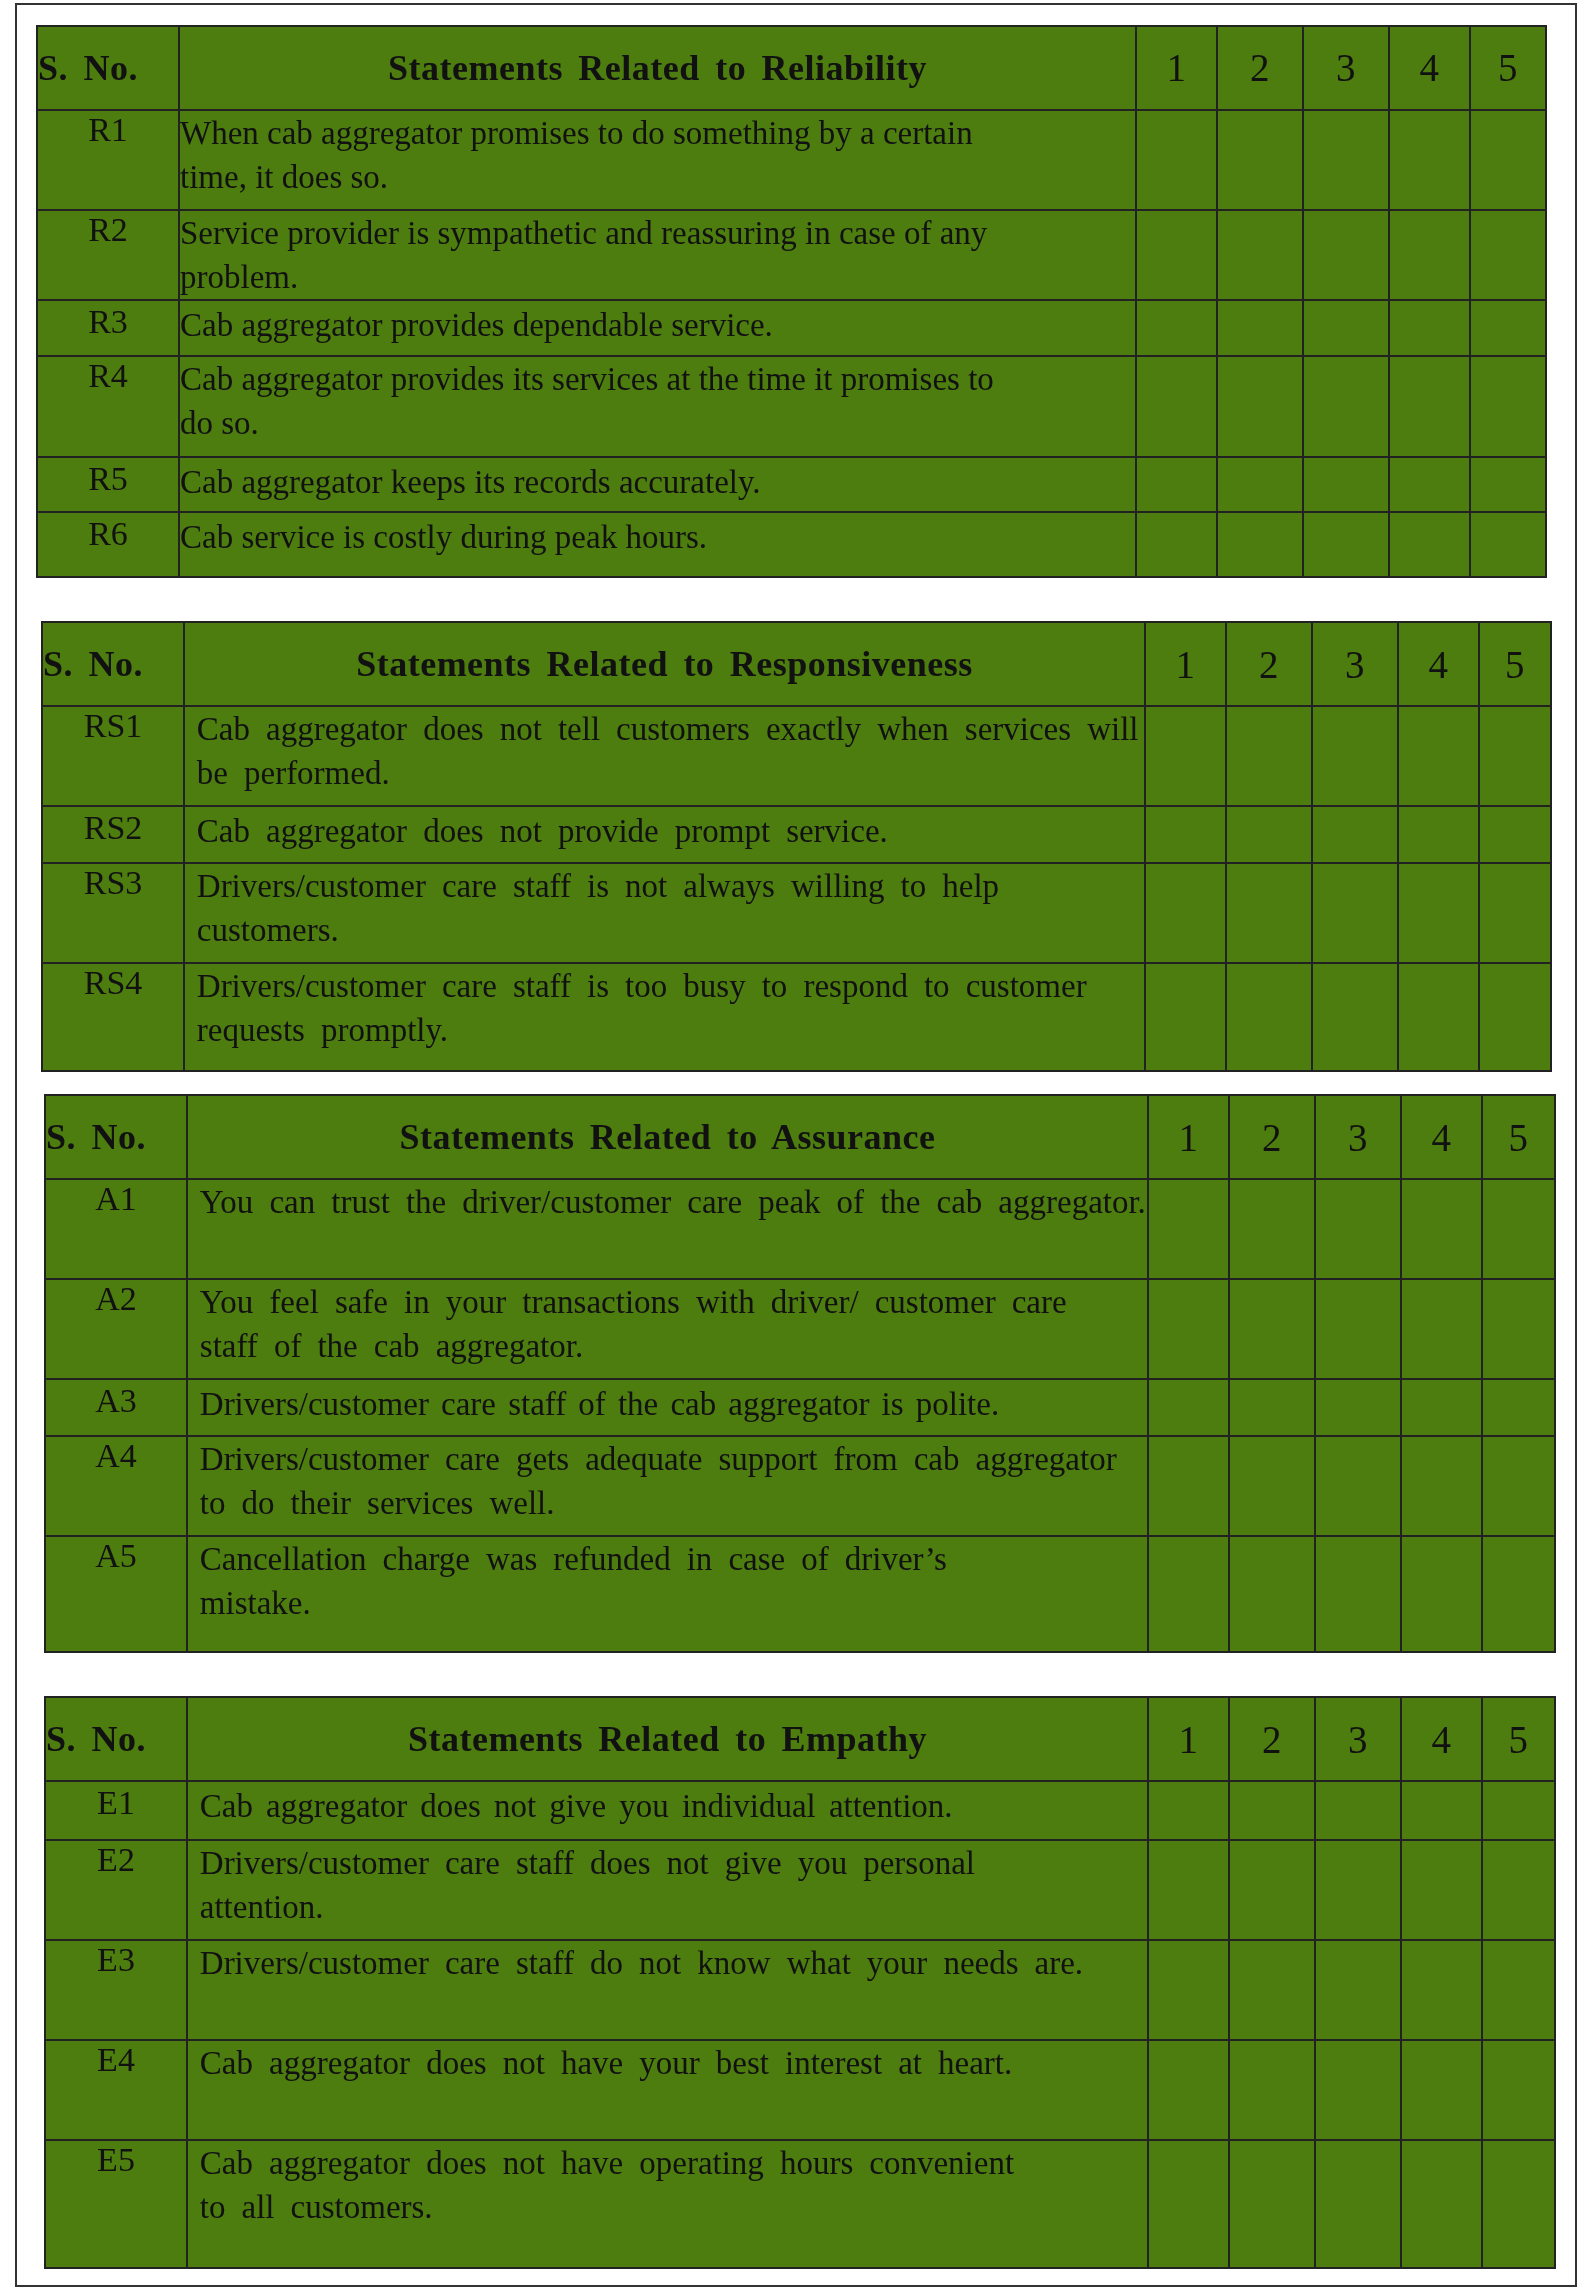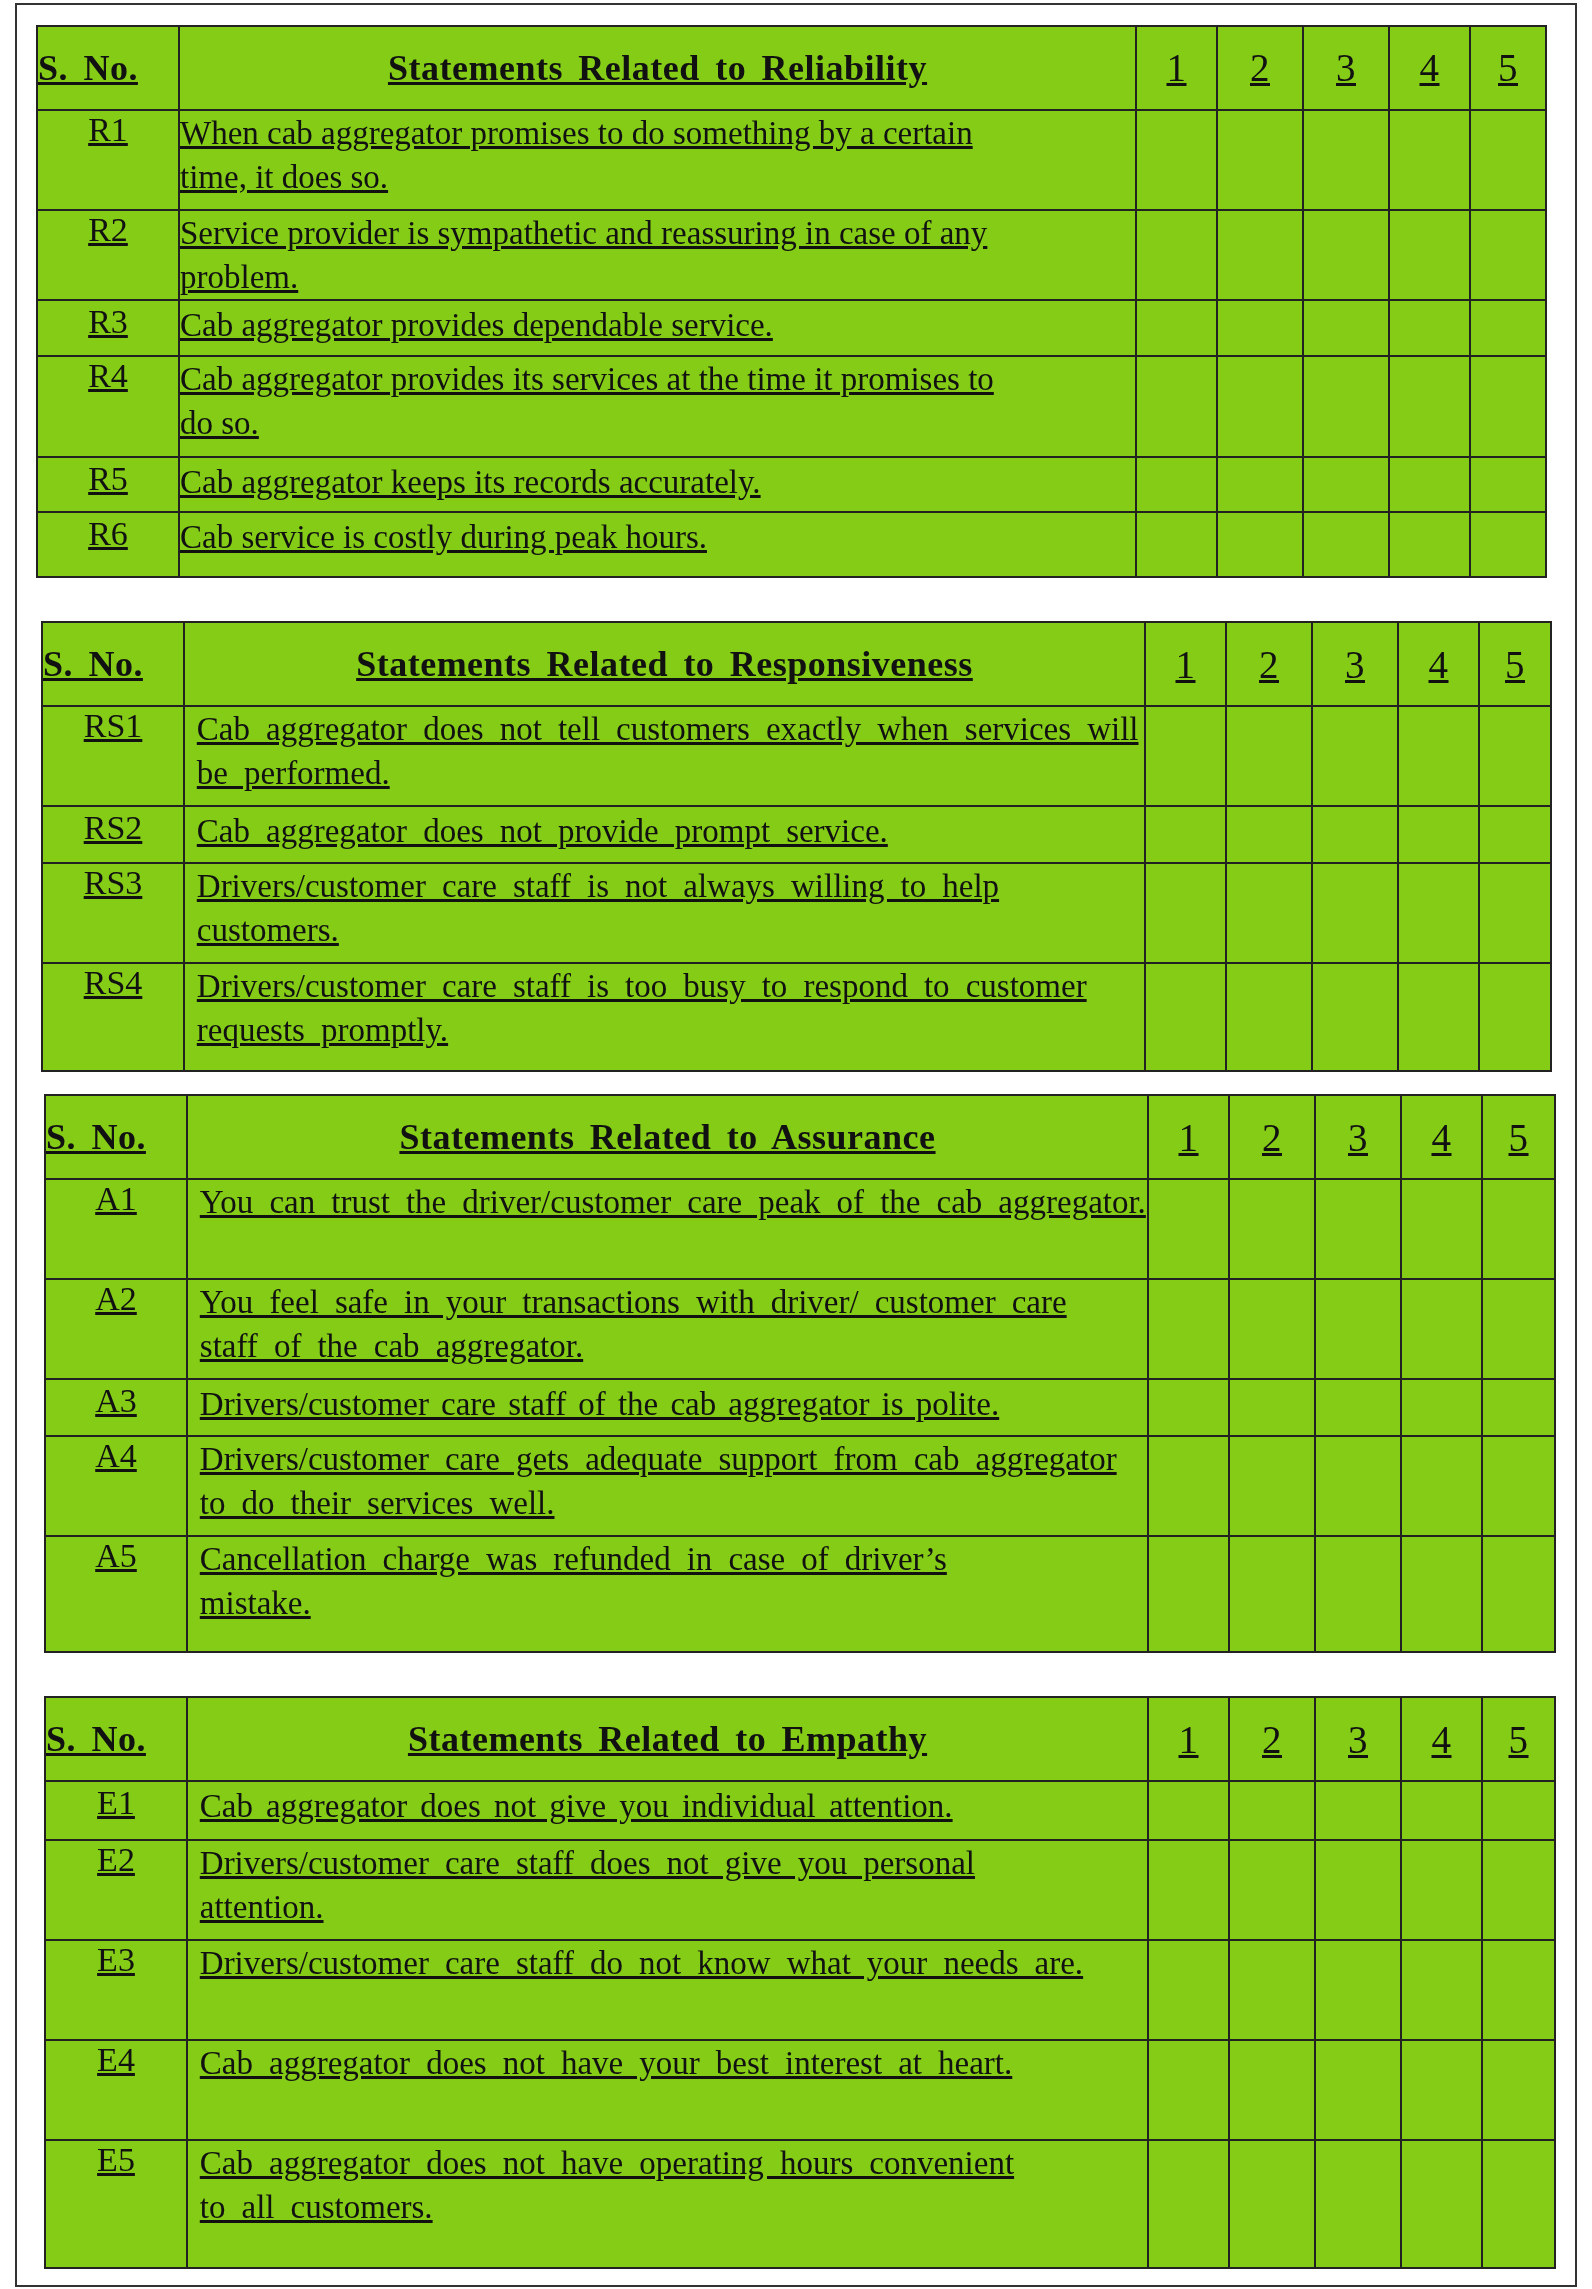--- a/index.html
+++ b/index.html
@@ -1,18 +1,18 @@
 <!DOCTYPE html>
 <html><head>
 <meta charset="utf-8">
 <style>
   html, body { margin: 0; padding: 0; background: #ffffff; }
   body { width: 1593px; height: 2290px; position: relative; font-family: "Liberation Serif", "DejaVu Serif", serif; color: #111; }
   .frame { position: absolute; left: 14.7px; top: 2.9px; width: 1562px; height: 2284px; border: 2px solid #333; box-sizing: border-box; border-top-width: 2.9px; border-bottom-width: 2.9px; }
-  table.survey { position: absolute; border-collapse: collapse; table-layout: fixed; background: #84cc16; text-decoration: underline; }
+  table.survey { position: absolute; border-collapse: collapse; table-layout: fixed; background: #4d7c0f; }
   table.survey td, table.survey th { border: 2px solid #222; padding: 0; vertical-align: top; }
   table.survey { border: 2.9px solid #222; }
   th { font-weight: bold; font-size: 36px; text-align: center; vertical-align: middle !important; height: 82px; letter-spacing: 0.5px; word-spacing: 5.9px; }
   th.sno { text-align: left; padding-left: 5.9px; }
   th.num { font-weight: normal; font-size: 39px; }
   td.code { text-align: center; font-size: 34px; padding-top: 7.8px; }
   td.stmt { font-size: 33px; line-height: 44px; padding: 5.9px 7.8px 7.8px 19.6px; border-radius: 29px; }
   td.rate { }
   #t1 { left: 36px; top: 24.5px; width: 1510px; }
   #t2 { left: 41px; top: 621px; width: 1509px; }

